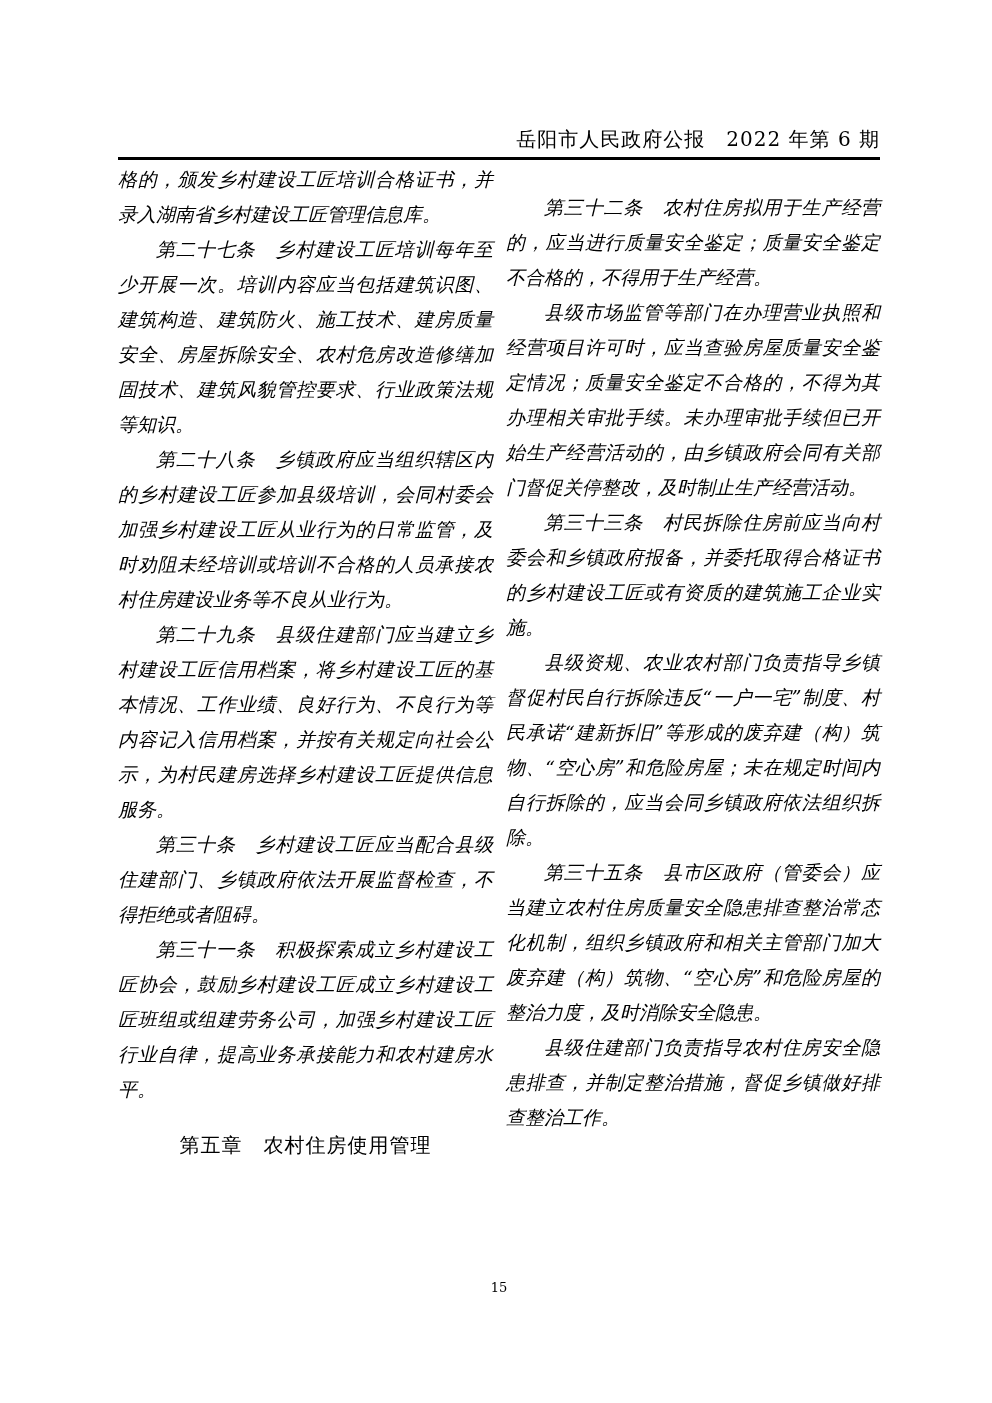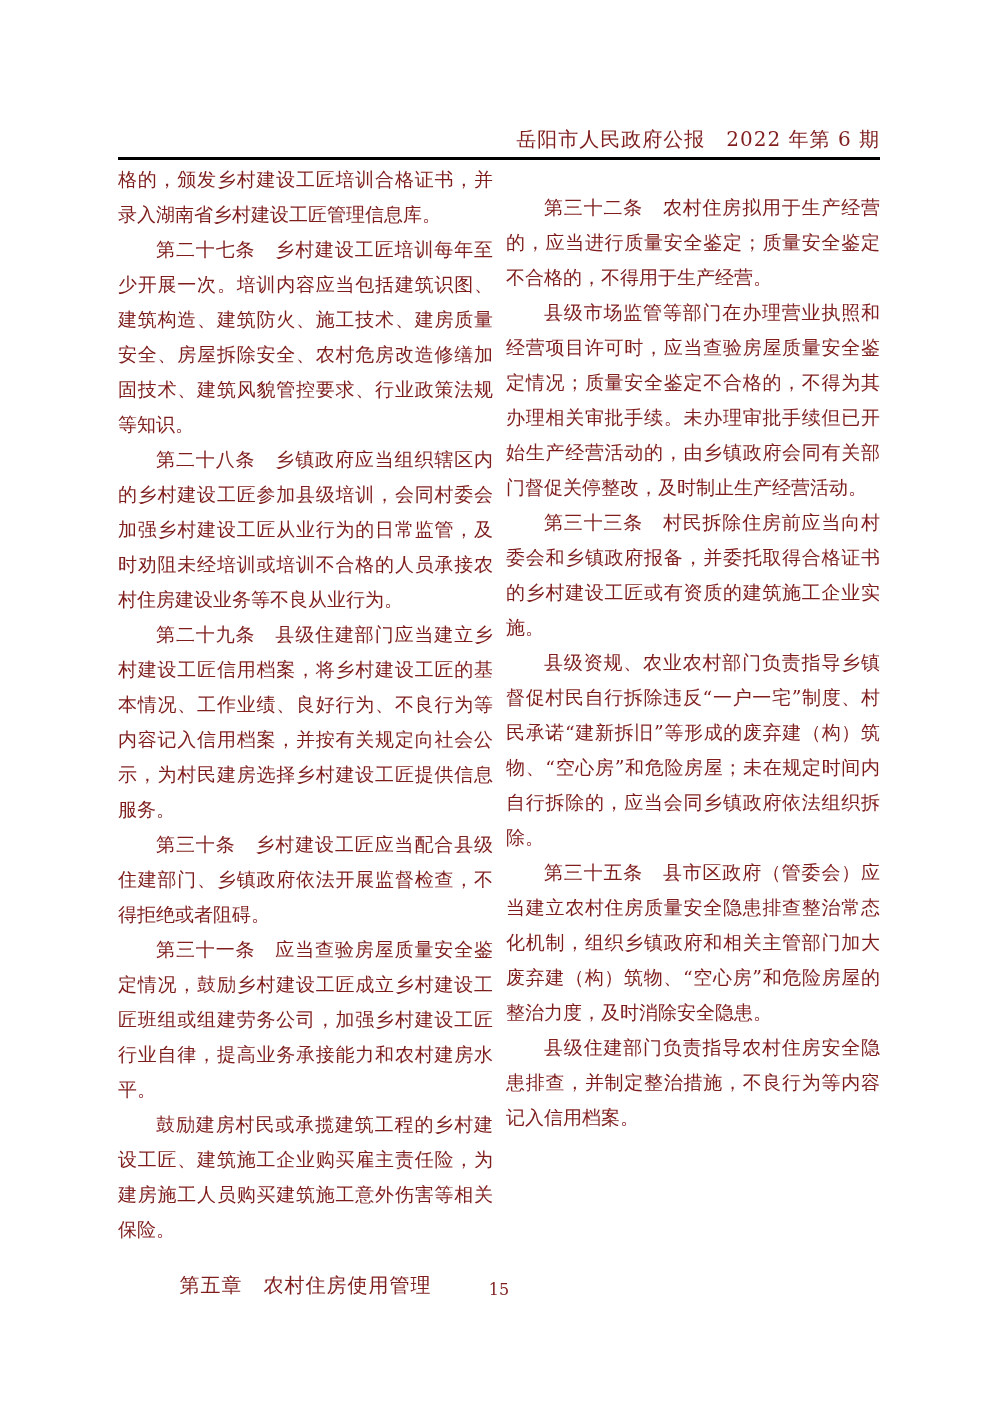--- a/index.html
+++ b/index.html
@@ -6,21 +6,21 @@
     margin: 0;
     padding: 0;
     background: #ffffff;
   }
   .page {
     position: relative;
     width: 992px;
     height: 1403px;
     background: #ffffff;
     font-family: "DejaVu Serif", "Liberation Serif", serif;
-    color: #7f1d1d;
+    color: #000000;
     overflow: hidden;
   }
   .header-title {
     position: absolute;
     top: 126px;
     left: 118px;
     width: 762px;
     text-align: right;
     font-size: 20px;
     letter-spacing: 1px;
@@ -47,64 +47,64 @@
     width: 375px;
   }
   .col-right {
     left: 506px;
     top: 190px;
     width: 374px;
   }
   .col p {
     margin: 0;
     padding: 0;
+    font-style: italic;
   }
   .col p.ind {
     text-indent: 2em;
   }
   .chapter {
     margin: 21px 0 0 0;
     padding: 0;
     font-size: 20px;
     font-weight: normal;
     text-align: center;
     letter-spacing: 1px;
   }
   .page-number {
     position: absolute;
     top: 1280px;
     left: 118px;
     width: 762px;
     text-align: center;
-    font-size: 16px;
+    font-size: 13px;
   }
 </style>
 </head>
 <body>
 
 <div class="page">
 
   <div class="header-title">岳阳市人民政府公报　2022 年第 6 期</div>
   <div class="header-rule"></div>
 
   <div class="col col-left">
     <p class="cont">格的，颁发乡村建设工匠培训合格证书，并录入湖南省乡村建设工匠管理信息库。</p>
     <p class="ind">第二十七条　乡村建设工匠培训每年至少开展一次。培训内容应当包括建筑识图、建筑构造、建筑防火、施工技术、建房质量安全、房屋拆除安全、农村危房改造修缮加固技术、建筑风貌管控要求、行业政策法规等知识。</p>
     <p class="ind">第二十八条　乡镇政府应当组织辖区内的乡村建设工匠参加县级培训，会同村委会加强乡村建设工匠从业行为的日常监管，及时劝阻未经培训或培训不合格的人员承接农村住房建设业务等不良从业行为。</p>
     <p class="ind">第二十九条　县级住建部门应当建立乡村建设工匠信用档案，将乡村建设工匠的基本情况、工作业绩、良好行为、不良行为等内容记入信用档案，并按有关规定向社会公示，为村民建房选择乡村建设工匠提供信息服务。</p>
     <p class="ind">第三十条　乡村建设工匠应当配合县级住建部门、乡镇政府依法开展监督检查，不得拒绝或者阻碍。</p>
-    <p class="ind">第三十一条　应当查验房屋质量安全鉴定情况，鼓励乡村建设工匠成立乡村建设工匠班组或组建劳务公司，加强乡村建设工匠行业自律，提高业务承接能力和农村建房水平。</p>
-    <p class="ind">鼓励建房村民或承揽建筑工程的乡村建设工匠、建筑施工企业购买雇主责任险，为建房施工人员购买建筑施工意外伤害等相关保险。</p>
+    <p class="ind">第三十一条　积极探索成立乡村建设工匠协会，鼓励乡村建设工匠成立乡村建设工匠班组或组建劳务公司，加强乡村建设工匠行业自律，提高业务承接能力和农村建房水平。</p>
     <h2 class="chapter">第五章　农村住房使用管理</h2>
   </div>
 
   <div class="col col-right">
     <p class="ind">第三十二条　农村住房拟用于生产经营的，应当进行质量安全鉴定；质量安全鉴定不合格的，不得用于生产经营。</p>
     <p class="ind">县级市场监管等部门在办理营业执照和经营项目许可时，应当查验房屋质量安全鉴定情况；质量安全鉴定不合格的，不得为其办理相关审批手续。未办理审批手续但已开始生产经营活动的，由乡镇政府会同有关部门督促关停整改，及时制止生产经营活动。</p>
     <p class="ind">第三十三条　村民拆除住房前应当向村委会和乡镇政府报备，并委托取得合格证书的乡村建设工匠或有资质的建筑施工企业实施。</p>
     <p class="ind">县级资规、农业农村部门负责指导乡镇督促村民自行拆除违反“一户一宅”制度、村民承诺“建新拆旧”等形成的废弃建（构）筑物、“空心房”和危险房屋；未在规定时间内自行拆除的，应当会同乡镇政府依法组织拆除。</p>
     <p class="ind">第三十五条　县市区政府（管委会）应当建立农村住房质量安全隐患排查整治常态化机制，组织乡镇政府和相关主管部门加大废弃建（构）筑物、“空心房”和危险房屋的整治力度，及时消除安全隐患。</p>
-    <p class="ind">县级住建部门负责指导农村住房安全隐患排查，并制定整治措施，不良行为等内容记入信用档案。</p>
+    <p class="ind">县级住建部门负责指导农村住房安全隐患排查，并制定整治措施，督促乡镇做好排查整治工作。</p>
   </div>
 
   <div class="page-number">15</div>
 
 </div>
 
 </body></html>

